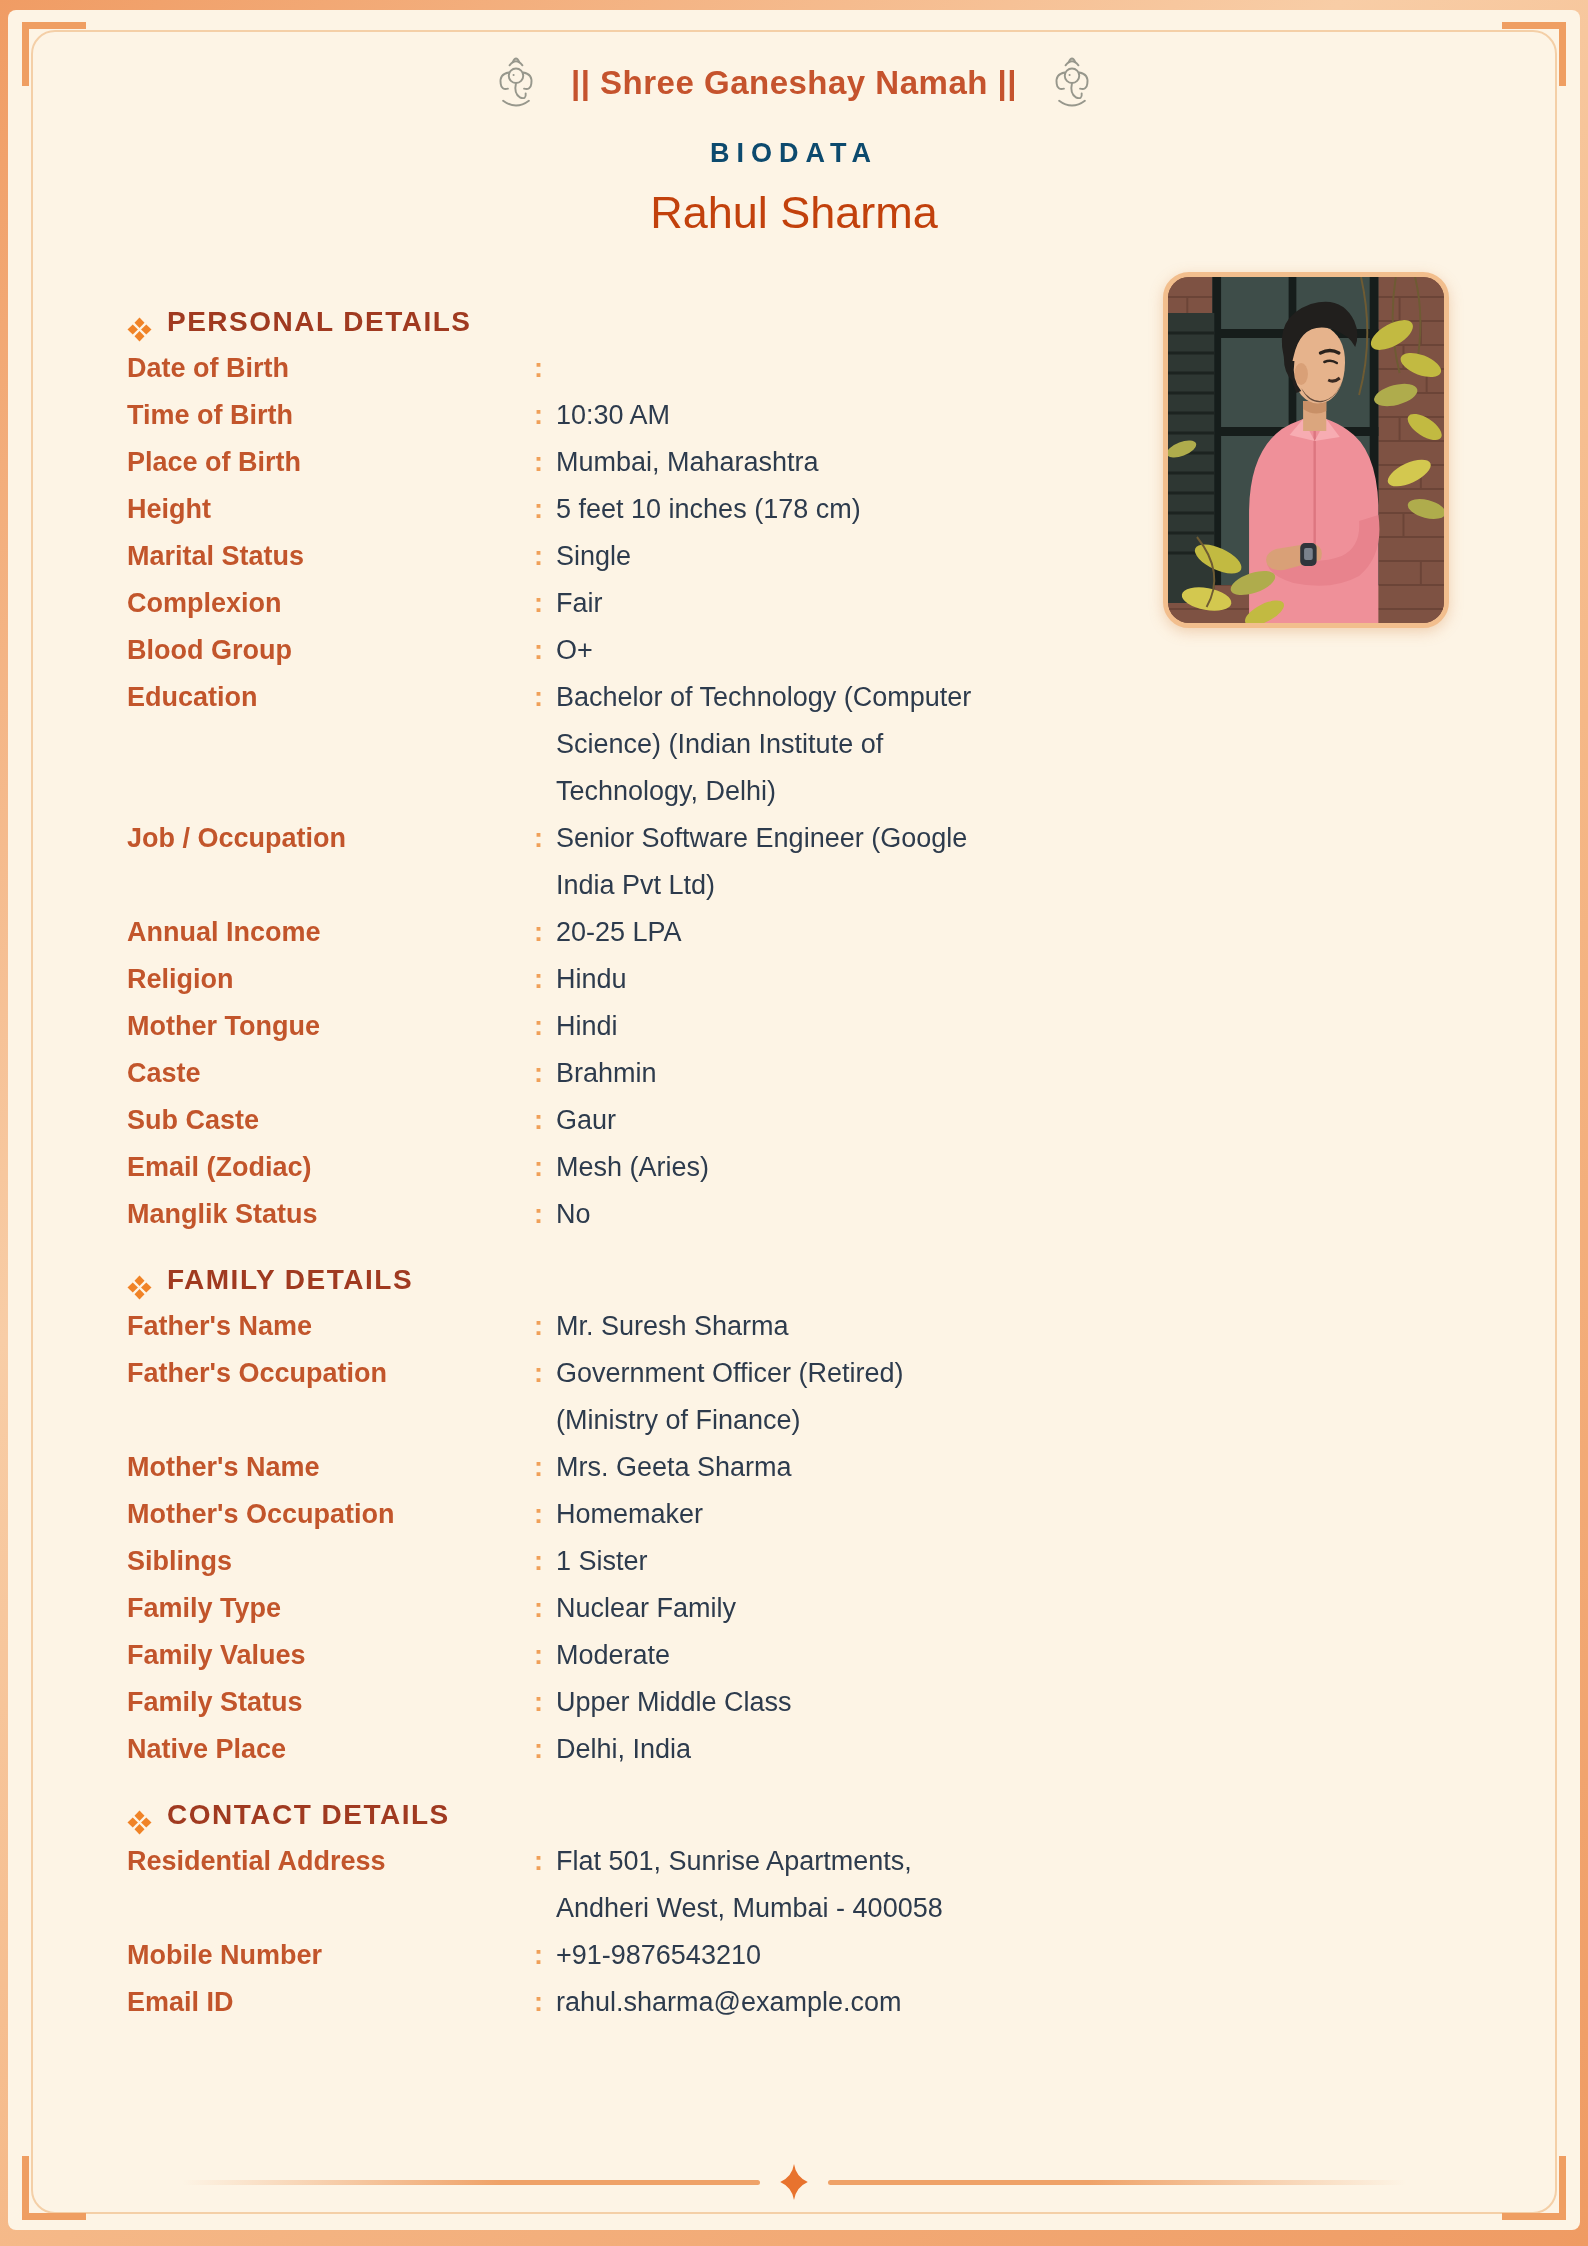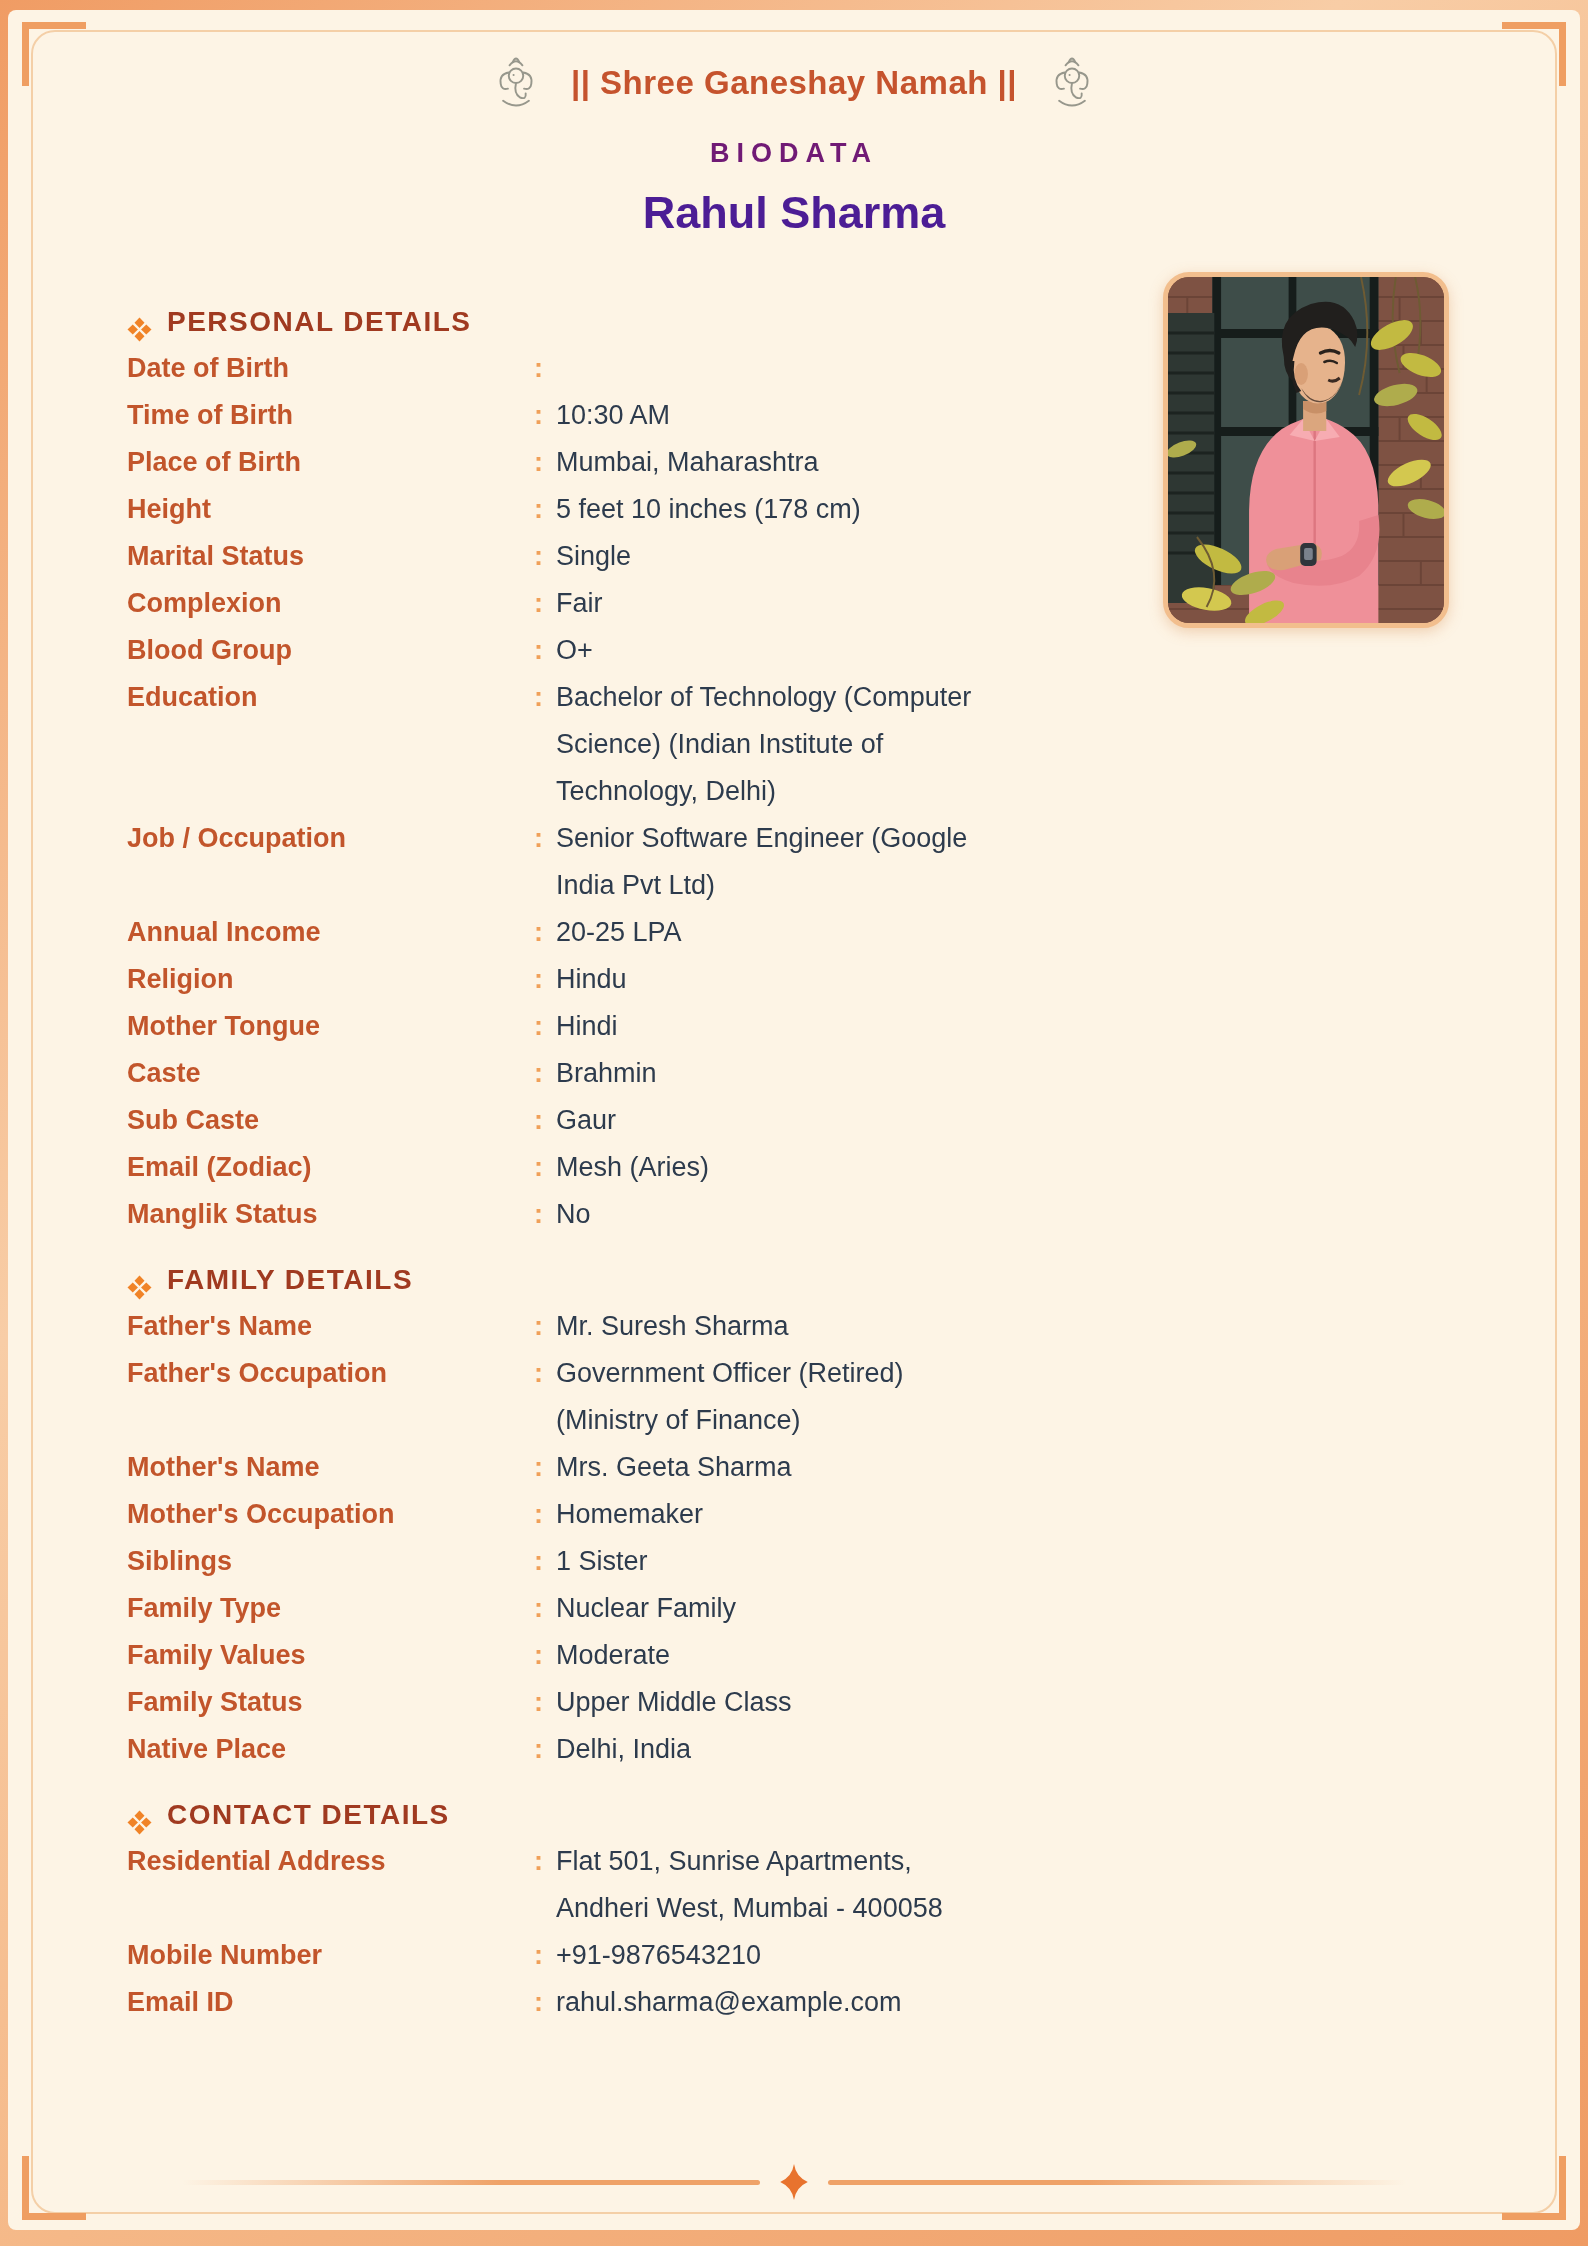--- a/index.html
+++ b/index.html
@@ -22,22 +22,22 @@
   .corner.tl { left:22px;  top:22px;    border-top:7px solid #EF9E62;    border-left:7px solid #EF9E62; }
   .corner.tr { right:22px; top:22px;    border-top:7px solid #EF9E62;    border-right:7px solid #EF9E62; }
   .corner.bl { left:22px;  bottom:26px; border-bottom:7px solid #EF9E62; border-left:7px solid #EF9E62; }
   .corner.br { right:22px; bottom:26px; border-bottom:7px solid #EF9E62; border-right:7px solid #EF9E62; }
 
   
   .header { padding-top:44px; text-align:center; }
   .invocation-row { display:flex; align-items:center; justify-content:center; gap:26px; height:58px; }
   .ganesha { width:58px; height:58px; }
   .invocation { font-size:33px; font-weight:700; color:#C5532D; letter-spacing:0.5px; }
-  .doctype { margin-top:22px; font-size:27px; line-height:38px; font-weight:700; letter-spacing:7px; color:#701a75; }
-  .person-name { margin-top:12px; font-size:45px; line-height:58px; font-weight:700; color:#4c1d95;text-align:center; }
+  .doctype { margin-top:22px; font-size:27px; line-height:38px; font-weight:700; letter-spacing:7px; color:#0c4a6e; }
+  .person-name { margin-top:12px; font-size:45px; line-height:58px; font-weight:400; color:#c2410c;text-align:center; }
 
   
   .sections { margin-top:56px; padding-left:119px; padding-right:70px; }
   .sec-title { display:flex; align-items:center; gap:15px; line-height:47px;
                font-size:28px; font-weight:700; letter-spacing:1.5px; color:#A03A20; }
   .sec-title.gap { margin-top:18px; }
   .diamond-4 { width:25px; height:25px; flex:0 0 25px; }
   .row { display:grid; grid-template-columns:407px 22px 1fr; align-items:start; }
   .lbl { font-size:27px; line-height:47px; font-weight:700; color:#C2552B; }
   .sep { font-size:27px; line-height:47px; font-weight:700; color:#F0A059; }

